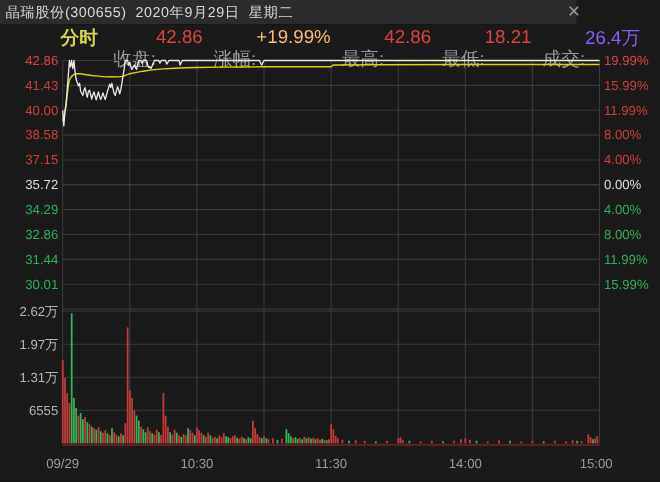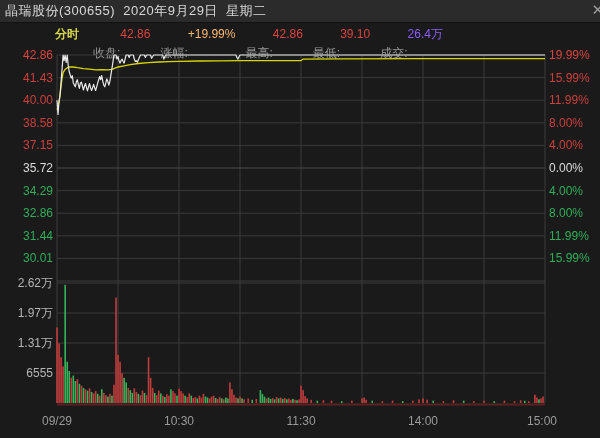--- a/index.html
+++ b/index.html
@@ -2,33 +2,33 @@
 <html><head>
 <meta charset="utf-8">
 <style>
   html,body{margin:0;padding:0;background:#111;}
   .screen{
     position:relative;width:600px;height:438px;overflow:hidden;
     background:#1a1a1a;
     font-family:"Liberation Sans","DejaVu Sans",sans-serif;
   }
   .titlebar{
-    position:absolute;left:0;top:0;width:600px;height:22px;
+    position:absolute;left:0;top:0;width:524px;height:22px;
     background:#2b2b2b;border-bottom:1px solid #111;
     display:flex;align-items:center;
   }
   .titlebar .title{
     color:#d8d8d8;font-size:13px;padding-left:5px;letter-spacing:0.5px;white-space:pre;
   }
   .titlebar .close{
     position:absolute;right:-4px;top:1px;color:#9a9a9a;font-size:15px;cursor:pointer;
   }
   .infobar{
     position:absolute;left:0;top:24px;width:600px;height:20px;
-    display:flex;align-items:center;font-size:12px;white-space:pre;
+    display:flex;align-items:center;font-size:17px;white-space:pre;
   }
   .infobar .mode{color:#d6d64a;margin-left:55px;margin-right:14px;font-weight:bold;}
   .infobar .fl{color:#9a9a9a;margin-top:38px;}
   .infobar .fv{margin-right:10px;}
   svg.chart{position:absolute;left:0;top:0;}
 </style>
 </head>
 <body>
 
 <div class="screen">
@@ -36,21 +36,21 @@
   <div class="titlebar">
     <span class="title">晶瑞股份(300655)  2020年9月29日  星期二</span>
     <span class="close">✕</span>
   </div>
 
   <div class="infobar">
     <span class="mode">分时</span>
     <span class="fl">收盘:</span><span class="fv" style="color:#d8453f">42.86</span>
     <span class="fl">涨幅:</span><span class="fv" style="color:#fdba74">+19.99%</span>
     <span class="fl">最高:</span><span class="fv" style="color:#d8453f">42.86</span>
-    <span class="fl">最低:</span><span class="fv" style="color:#d8453f">39.10</span>
+    <span class="fl">最低:</span><span class="fv" style="color:#d8453f">18.21</span>
     <span class="fl">成交:</span><span class="fv" style="color:#8b5cf6">26.4万</span>
   </div>
 
   <svg class="chart" id="chart-svg" width="600" height="438" viewBox="0 0 600 438">
       <line x1="57" y1="55" x2="57" y2="403" stroke="#3a3a3a" stroke-width="1"></line>
       <line x1="118" y1="55" x2="118" y2="403" stroke="#3a3a3a" stroke-width="1"></line>
       <line x1="179" y1="55" x2="179" y2="403" stroke="#3a3a3a" stroke-width="1"></line>
       <line x1="240" y1="55" x2="240" y2="403" stroke="#3a3a3a" stroke-width="1"></line>
       <line x1="301" y1="55" x2="301" y2="403" stroke="#3a3a3a" stroke-width="1"></line>
       <line x1="362" y1="55" x2="362" y2="403" stroke="#3a3a3a" stroke-width="1"></line>

